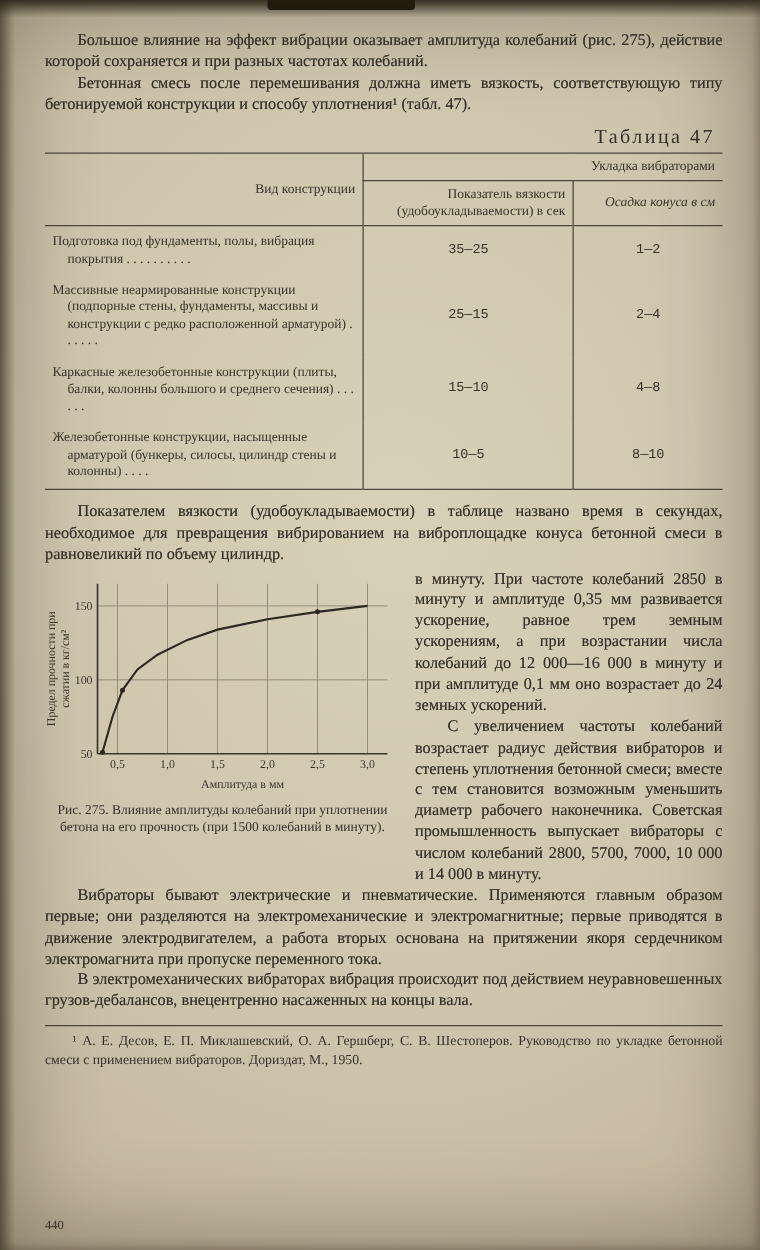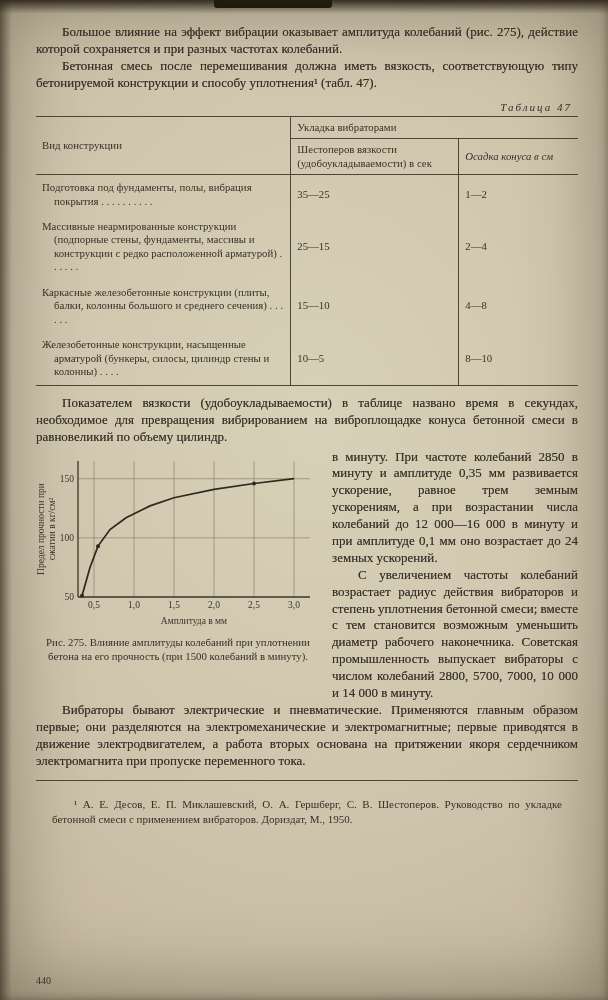--- a/index.html
+++ b/index.html
@@ -13,48 +13,48 @@
     background:linear-gradient(to bottom, rgba(22,17,9,.8), rgba(22,17,9,0));}
   .scan-edge-left{position:absolute;top:0;bottom:0;left:0;width:12px;
     background:linear-gradient(to right, rgba(30,24,12,.45), rgba(30,24,12,0));}
   .scan-mark{position:absolute;top:0;left:214px;width:118px;height:8px;background:#191409;border-radius:0 0 3px 3px;}
 
   .content{position:absolute;left:36px;right:30px;top:24px;}
   .para{margin:0;font-size:13px;line-height:1.3;text-align:justify;text-shadow:0 0 .4px rgba(40,32,18,.55);}
   .indent{text-indent:26px;}
   .mt{margin-top:9px;font-family:Liberation Serif, serif;}
 
-  .table-label{text-align:right;font-size:11px;letter-spacing:2px;margin:9px 6px 3px 0;font-style:italic;}
+  .table-label{text-align:right;font-size:16px;letter-spacing:2px;margin:9px 6px 3px 0;}
   .vtable{width:100%;border-collapse:collapse;font-size:10.8px;line-height:1.25;
     border-top:1.4px solid #4c463a;border-bottom:1.4px solid #4c463a;color:#373329;}
   .vtable th,.vtable td{font-weight:normal;padding:4px 6px;vertical-align:middle;}
-  .vtable thead th{border-bottom:1px solid #4c463a;text-align:left;}
+  .vtable thead th{border-bottom:1px solid #4c463a;text-align:right;}
   .bl{border-left:1px solid #4c463a;}
   .c-name-h{width:47%;}
   .c-v{width:31%;}
   .c-s{width:22%;font-style:italic;}
   .vtable td.name{text-align:left;vertical-align:middle;padding:6px 6px 6px 18px;text-indent:-12px;}
-  .vtable td.val{text-align:left;}
+  .vtable td.val{text-align:center;font-family:Liberation Mono, monospace;}
 
   .fig-row{display:flex;gap:12px;margin-top:3px;align-items:flex-start;}
   .figure{margin:2px 0 0 0;width:284px;flex:0 0 auto;}
   .chart{display:block;}
   .chart .grid{stroke:#8b8271;stroke-width:.7;}
   .chart .axis{stroke:#3a352a;stroke-width:1.3;}
   .chart .curve{fill:none;stroke:#2d2920;stroke-width:1.7;}
   .chart .pt{fill:#2d2920;}
   .chart text{font-family:"Liberation Serif", serif;fill:#3a352a;}
   .chart .tick{font-size:9.5px;}
   .chart .alabel{font-size:9.5px;}
   .caption{font-size:10.8px;line-height:1.3;text-align:center;width:266px;margin:6px auto 16px auto;}
   .right-col{flex:1 1 auto;min-width:0;}
   .right-col .para{text-align:justify;}
 
   .footrule{border-top:1px solid #4c463a;margin:11px 0 5px 0;}
-  .footnote{margin:16px;font-size:11px;line-height:1.3;text-align:justify;text-indent:22px;}
+  .footnote{margin:0;font-size:11px;line-height:1.3;text-align:justify;text-indent:22px;}
   .pagenum{position:absolute;left:36px;bottom:14px;font-size:10px;}
 </style>
 </head>
 <body>
 
 <div class="page">
   <div class="scan-edge-top"></div>
   <div class="scan-edge-left"></div>
   <div class="scan-mark"></div>
 
@@ -65,21 +65,21 @@
 
     <div class="table-label">Таблица 47</div>
 
     <table class="vtable">
       <thead>
         <tr>
           <th class="c-name-h" rowspan="2">Вид конструкции</th>
           <th class="bl" colspan="2">Укладка вибраторами</th>
         </tr>
         <tr>
-          <th class="bl c-v">Шестоперов вязкости (удобоукладываемости) в сек</th>
+          <th class="bl c-v">Показатель вязкости (удобоукладываемости) в сек</th>
           <th class="bl c-s">Осадка конуса в см</th>
         </tr>
       </thead>
       <tbody>
         <tr>
           <td class="name">Подготовка под фундаменты, полы, вибрация покрытия . . . . . . . . . .</td>
           <td class="bl val">35—25</td>
           <td class="bl val">1—2</td>
         </tr>
         <tr>
@@ -136,19 +136,20 @@
         </svg>
         <figcaption class="caption">Рис. 275. Влияние амплитуды колебаний при уплотнении бетона на его прочность (при 1500 колебаний в минуту).</figcaption>
       </figure>
       <div class="right-col">
         <p class="para">в минуту. При частоте колебаний 2850 в минуту и амплитуде 0,35 мм развивается ускорение, равное трем земным ускорениям, а при возрастании числа колебаний до 12&nbsp;000—16&nbsp;000 в минуту и при амплитуде 0,1 мм оно возрастает до 24 земных ускорений.</p>
         <p class="para indent">С увеличением частоты колебаний возрастает радиус действия вибраторов и степень уплотнения бетонной смеси; вместе с тем становится возможным уменьшить диаметр рабочего наконечника. Советская промышленность выпускает вибраторы с числом колебаний 2800, 5700, 7000, 10&nbsp;000 и 14&nbsp;000 в минуту.</p>
       </div>
     </div>
 
     <p class="para indent">Вибраторы бывают электрические и пневматические. Применяются главным образом первые; они разделяются на электромеханические и электромагнитные; первые приводятся в движение электродвигателем, а работа вторых основана на притяжении якоря сердечником электромагнита при пропуске переменного тока.</p>
+    <p class="para indent">В электромеханических вибраторах вибрация происходит под действием неуравновешенных грузов-дебалансов, внецентренно насаженных на концы вала.</p>
 
     <div class="footrule"></div>
     <p class="footnote">¹ А. Е. Десов, Е. П. Миклашевский, О. А. Гершберг, С. В. Шестоперов. Руководство по укладке бетонной смеси с применением вибраторов. Дориздат, М., 1950.</p>
   </div>
 
   <div class="pagenum">440</div>
 </div>
 
 </body></html>

